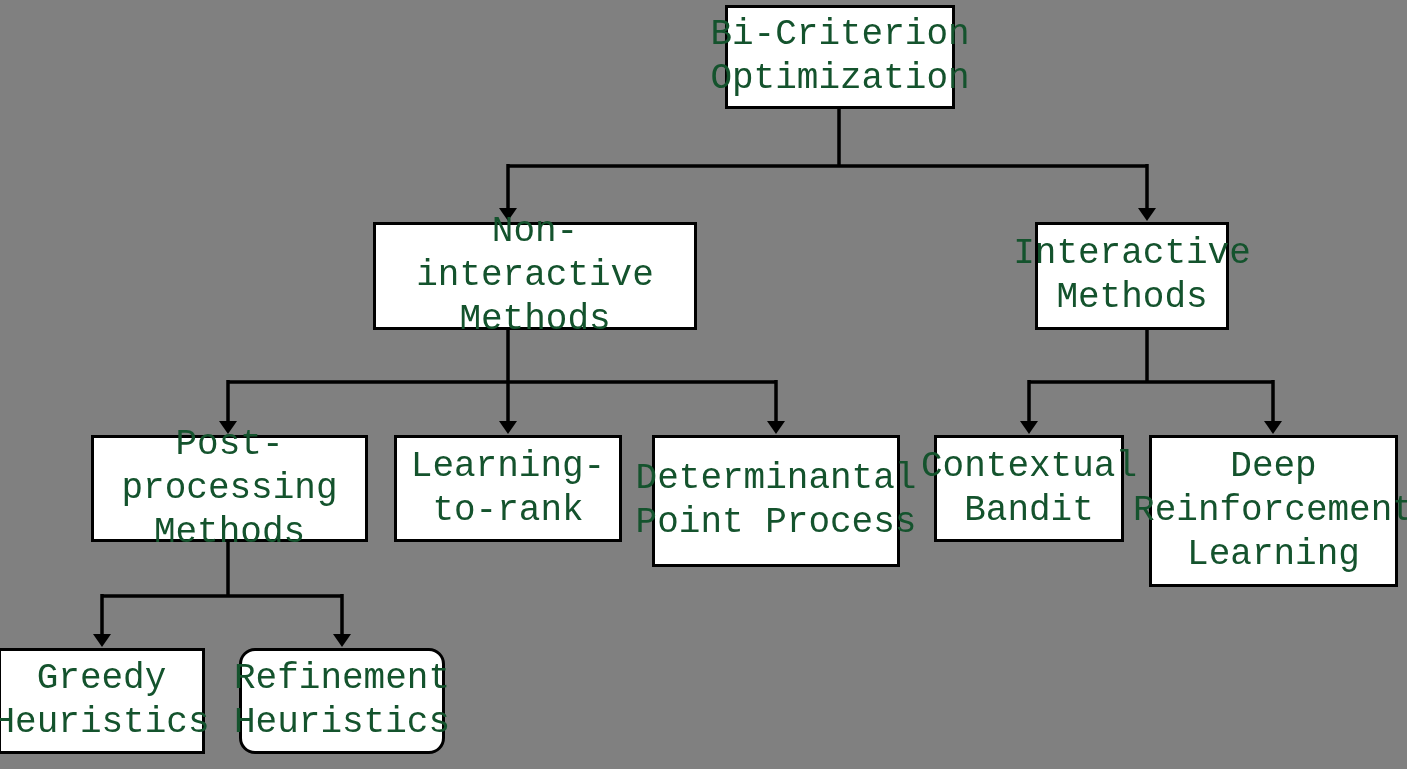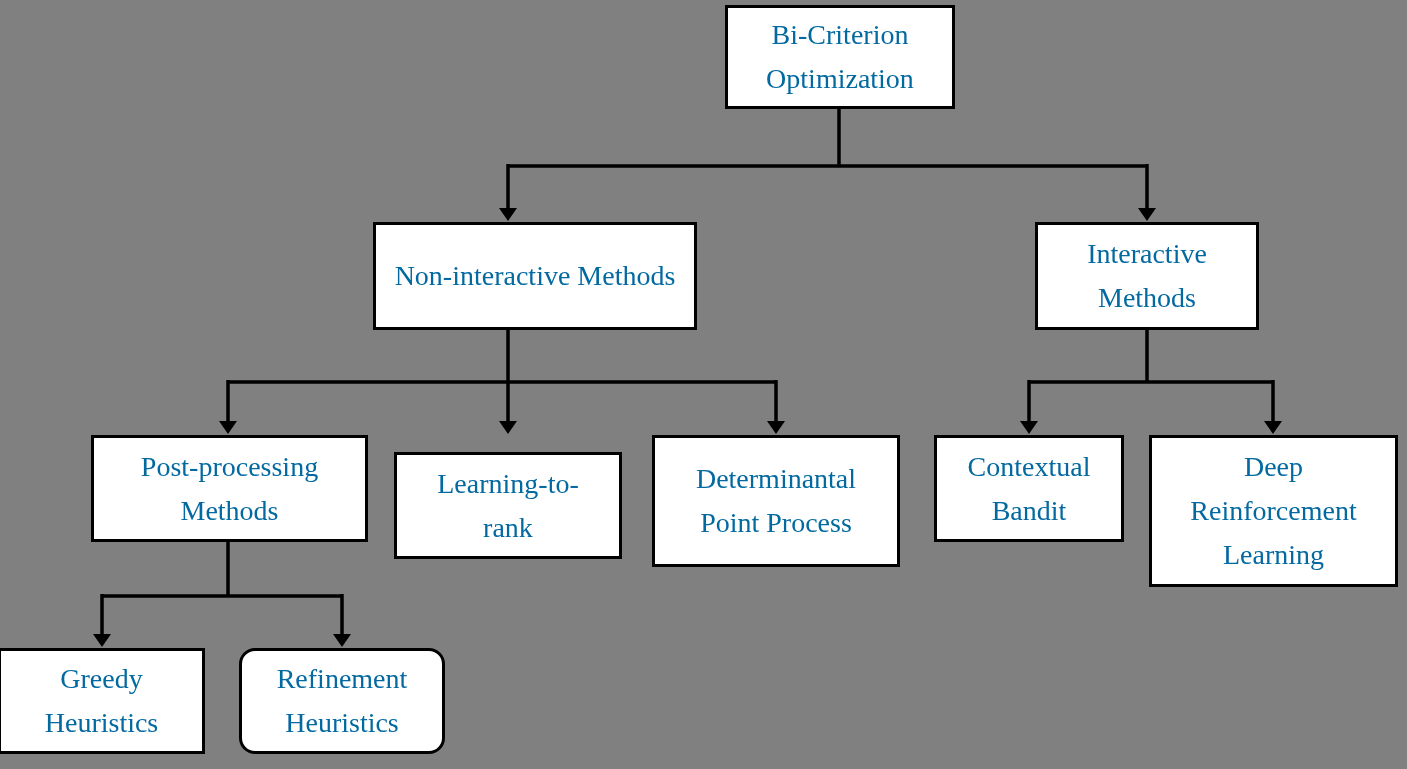--- a/index.html
+++ b/index.html
@@ -25,32 +25,33 @@
   }
   .node {
     position: absolute;
     box-sizing: border-box;
     background: #ffffff;
     border: 3px solid #000000;
     display: flex;
     align-items: center;
     justify-content: center;
     text-align: center;
-    color: #0369a1;
-    font-size: 28px;
+    color: #14532d;
+    font-size: 36px;
     line-height: 44px;
+    font-family: Liberation Mono, monospace;
   }
   .node span { display: block; }
 
   
   .n-root           { left: 725px; top:   5px; width: 230px; height: 104px; padding: 0  8px; }
   .n-non-interactive{ left: 373px; top: 222px; width: 324px; height: 108px; padding: 4px 8px; }
-  .n-interactive    { left:1035px; top: 222px; width: 224px; height: 108px; padding: 0  8px; }
+  .n-interactive    { left:1035px; top: 222px; width: 194px; height: 108px; padding: 0  8px; }
   .n-post-processing{ left:  91px; top: 435px; width: 277px; height: 107px; padding: 0 16px; }
-  .n-learning       { left: 394px; top: 435px; width: 228px; height: 107px; padding: 0 30px; margin-top: 17px; }
+  .n-learning       { left: 394px; top: 435px; width: 228px; height: 107px; padding: 0 30px; }
   .n-dpp            { left: 652px; top: 435px; width: 248px; height: 132px; padding: 0 10px; }
   .n-contextual     { left: 934px; top: 435px; width: 190px; height: 107px; padding: 13px 6px; justify-content: center; }
   .n-deep-rl        { left:1149px; top: 435px; width: 249px; height: 152px; padding: 0 22px; }
   .n-greedy         { left:  -2px; top: 648px; width: 207px; height: 106px; padding: 0 10px; }
   .n-refinement     { left: 239px; top: 648px; width: 206px; height: 106px; padding: 0  6px; border-radius: 16px; }
 </style>
 </head>
 <body>
 
 <div class="canvas">

